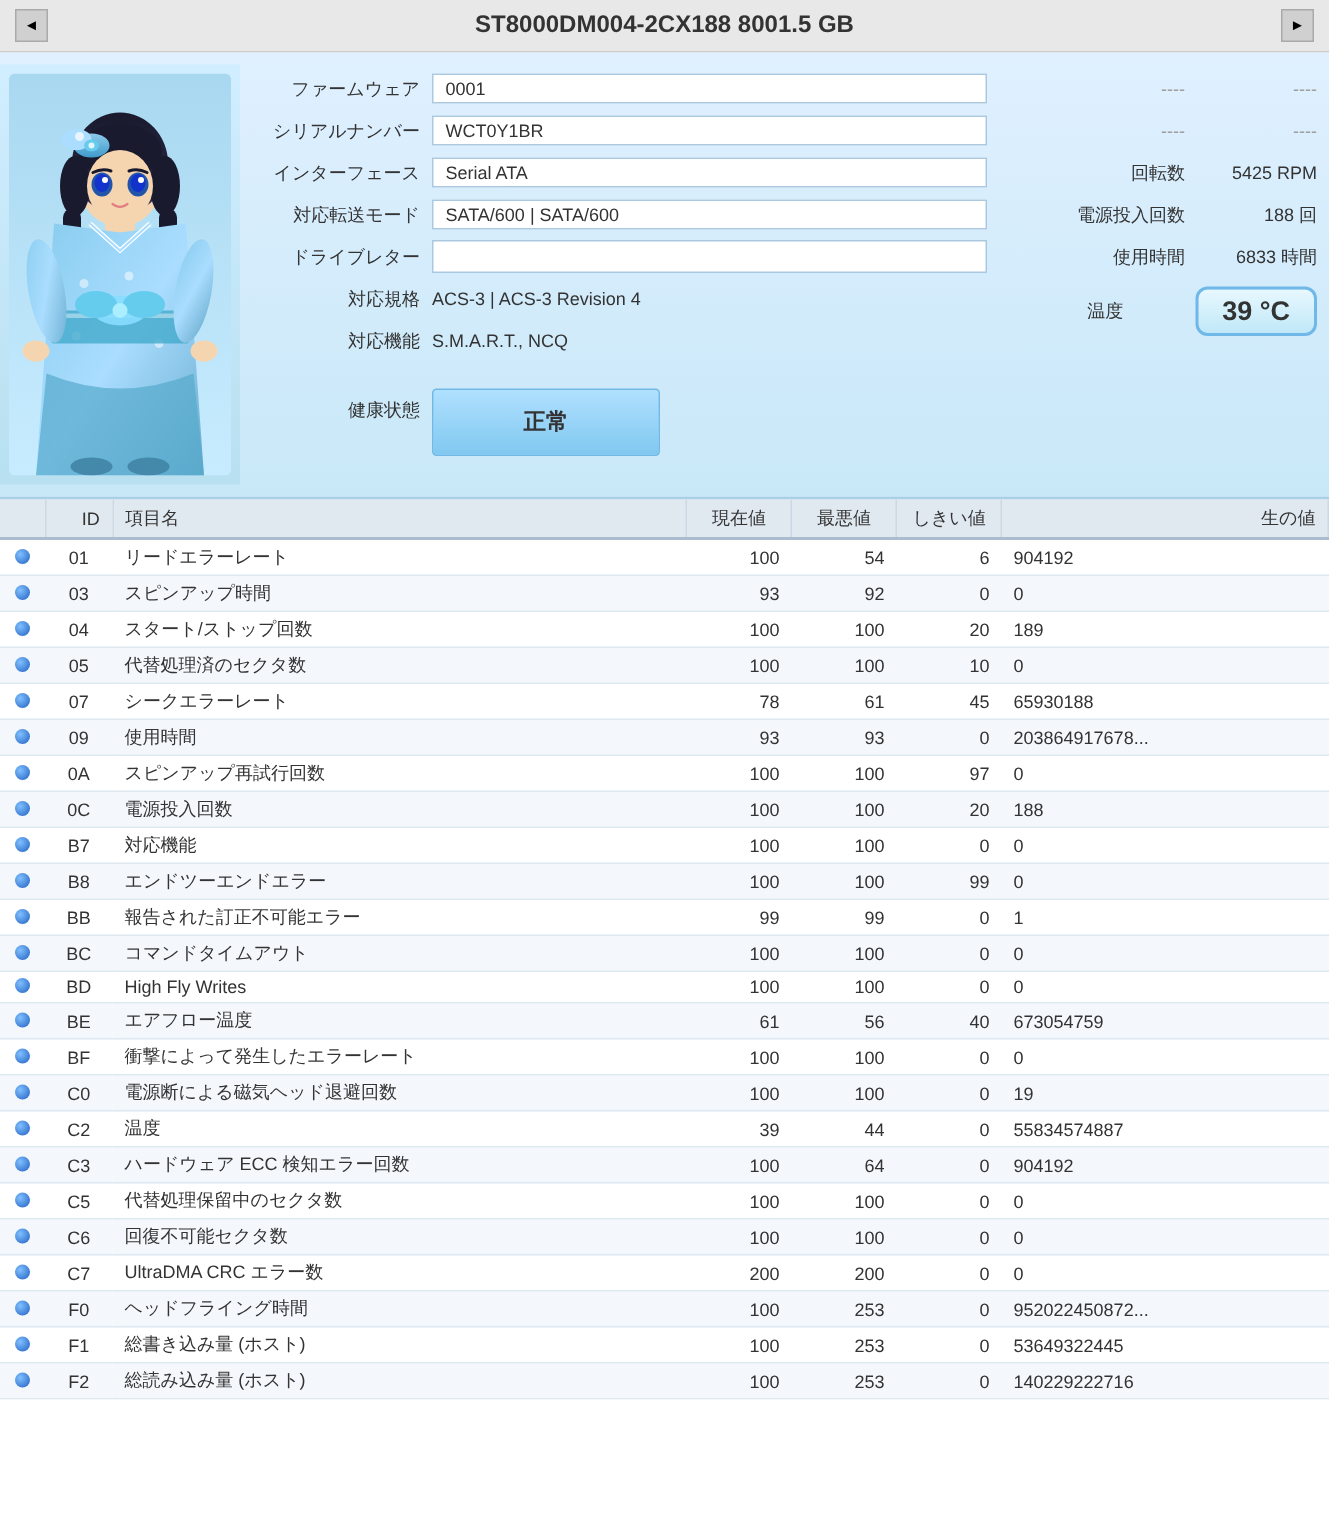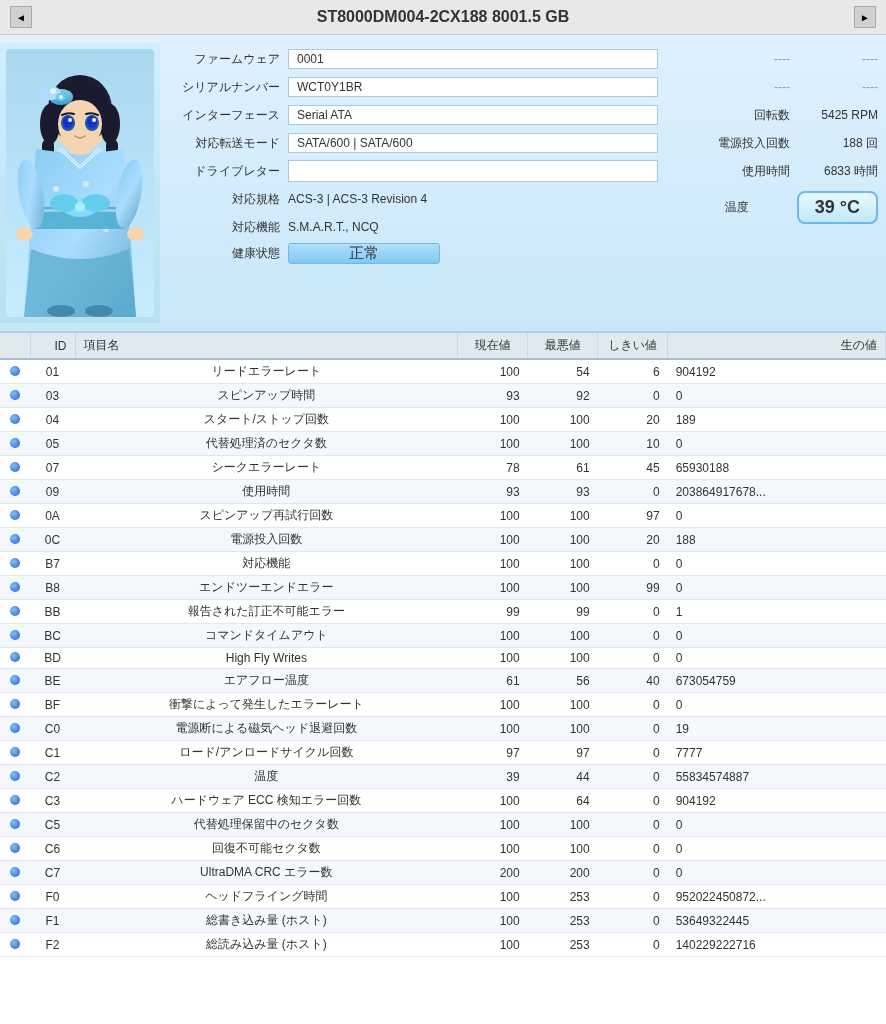--- a/index.html
+++ b/index.html
@@ -112,25 +112,26 @@
     }
 
     .health-row {
       display: flex;
       align-items: center;
       margin-top: 4px;
     }
     .health-status {
       background: linear-gradient(180deg, #b0e0ff 0%, #80c8f0 100%);
       border: 1px solid #70b8e8;
-      padding: 0 60px;
+      padding: 12px 60px;
       font-size: 15px;
-      font-weight: normal;
+      font-weight: bold;
       color: #333;
       border-radius: 3px;
+      margin-top: 16px;
     }
 
     .temp-row {
       display: flex;
       align-items: center;
       justify-content: flex-end;
       margin-top: 8px;
     }
     .temp-label {
       color: #333;
@@ -201,21 +202,21 @@
       background: radial-gradient(circle at 35% 35%, #80c0ff, #2060c0);
       border-radius: 50%;
     }
     .id-cell {
       text-align: center;
       width: 30px;
       color: #333;
       margin-top: 15px;
     }
     .name-cell {
-      text-align: center;
+      text-align: left;
     }
     .num-cell {
       text-align: right;
       width: 70px;
     }
     .raw-cell {
       min-width: 120px;
     }
 
     .dash-value {
@@ -552,29 +553,20 @@
     <td class="dot-cell"><span class="blue-dot"></span></td>
     <td class="id-cell">C0</td>
     <td class="name-cell">電源断による磁気ヘッド退避回数</td>
     <td class="num-cell">100</td>
     <td class="num-cell">100</td>
     <td class="num-cell">0</td>
     <td class="raw-cell">19</td>
   </tr>
         <tr>
     <td class="dot-cell"><span class="blue-dot"></span></td>
-    <td class="id-cell">C1</td>
-    <td class="name-cell">ロード/アンロードサイクル回数</td>
-    <td class="num-cell">97</td>
-    <td class="num-cell">97</td>
-    <td class="num-cell">0</td>
-    <td class="raw-cell">7777</td>
-  </tr>
-        <tr>
-    <td class="dot-cell"><span class="blue-dot"></span></td>
     <td class="id-cell">C2</td>
     <td class="name-cell">温度</td>
     <td class="num-cell">39</td>
     <td class="num-cell">44</td>
     <td class="num-cell">0</td>
     <td class="raw-cell">55834574887</td>
   </tr>
         <tr>
     <td class="dot-cell"><span class="blue-dot"></span></td>
     <td class="id-cell">C3</td>

